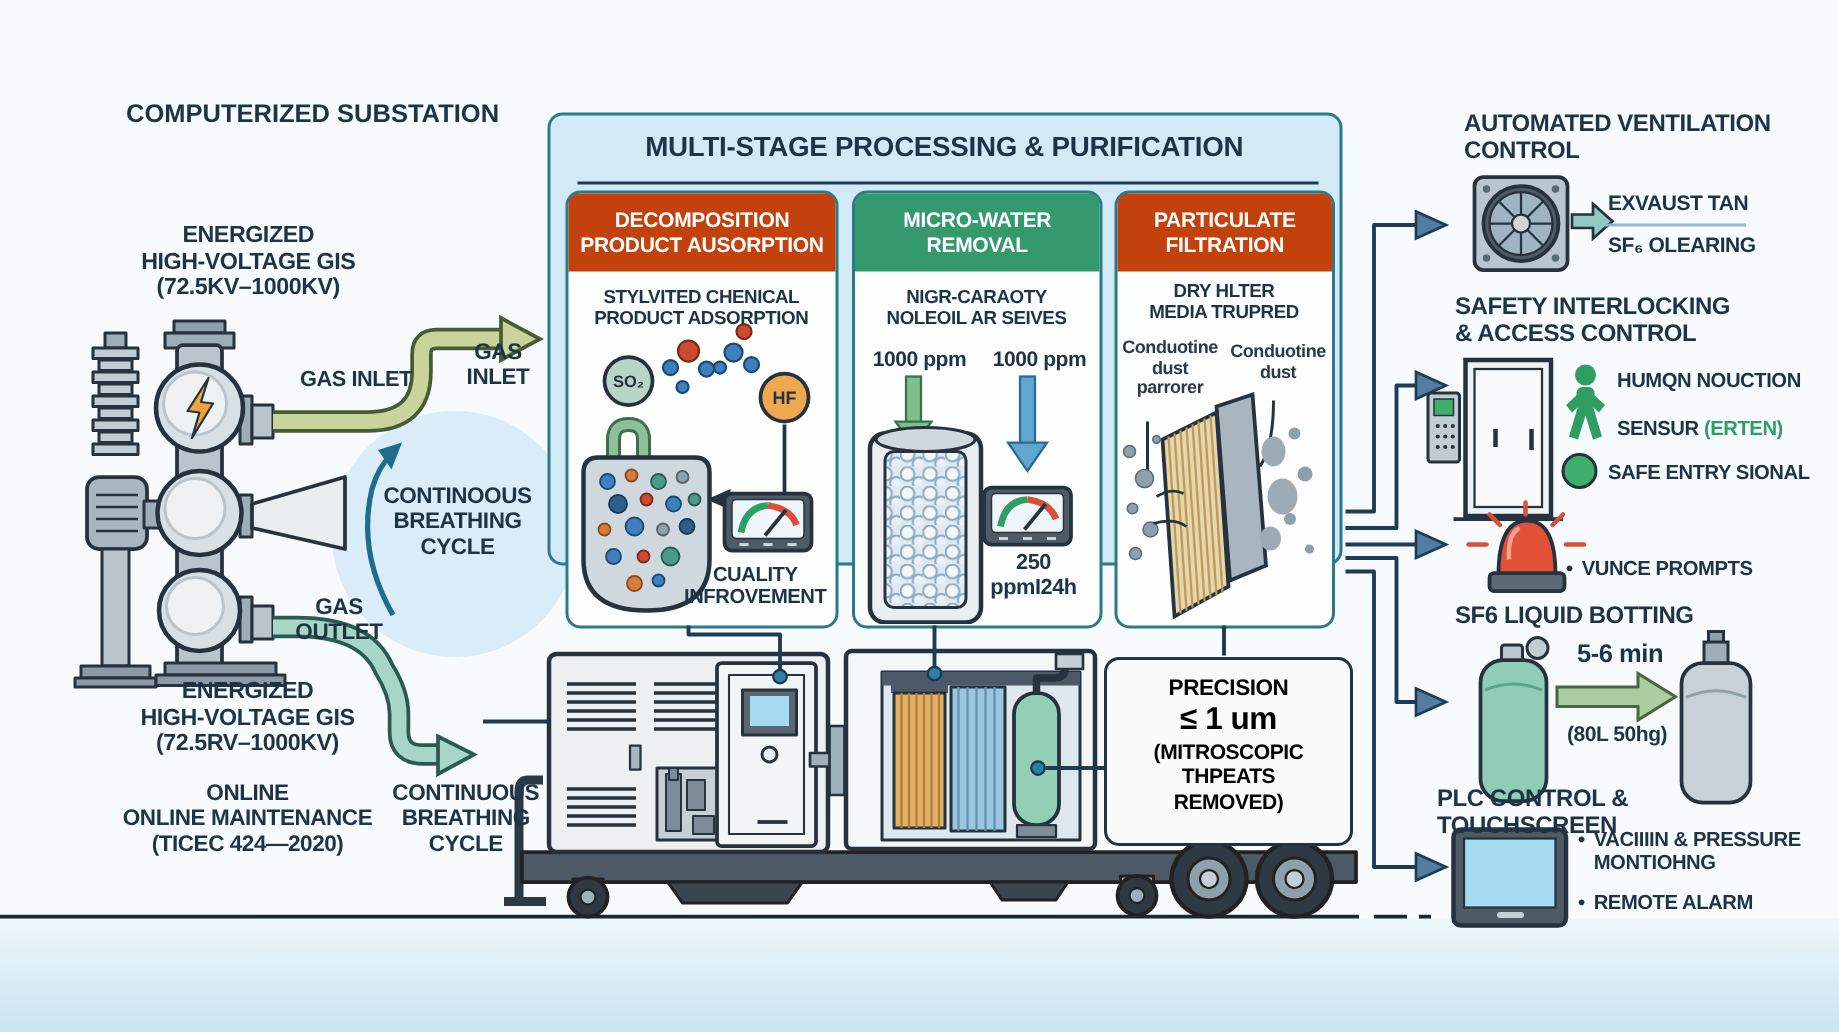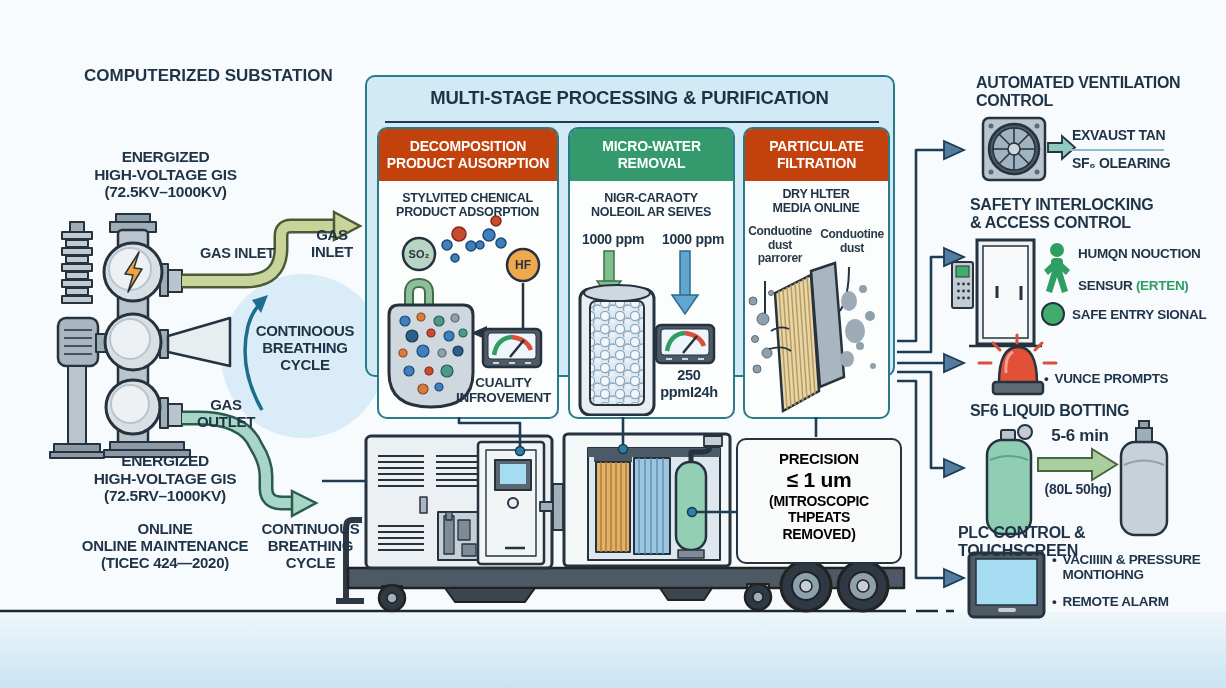--- a/index.html
+++ b/index.html
@@ -421,21 +421,21 @@
       </g>
     </svg>
     <div class="t c" style="left:76px;top:238px;width:86px;font-size:14.5px;">250
 ppmI24h</div>
   </div>
 
   <div class="card" style="left:376px;top:50px;width:147px;height:292px;">
     <div class="card-header hdr-blue">PARTICULATE
 FILTRATION</div>
     <div class="t c" style="left:0;top:58px;width:142px;font-size:12.5px;">DRY HLTER
-MEDIA ONLINE</div>
+MEDIA TRUPRED</div>
     <div class="t c" style="left:0;top:96px;width:70px;font-size:12px;font-weight:bold;color:#2a3a48;">Conduotine
 dust
 parrorer</div>
     <div class="t c" style="left:70px;top:99px;width:74px;font-size:12px;color:#2a3a48;">Conduotine
 dust</div>
     <svg width="142" height="235" viewBox="0 0 142 235">
       <path d="M20,100 V142" stroke="#26323e" stroke-width="2" fill="none"></path>
       <path d="M104,86 Q104,116 95,130" stroke="#26323e" stroke-width="2" fill="none"></path>
       <g>
         <polygon points="66,90 90,82 99,196 75,206" fill="#aab6bf" stroke="#26323e" stroke-width="2.5"></polygon>

